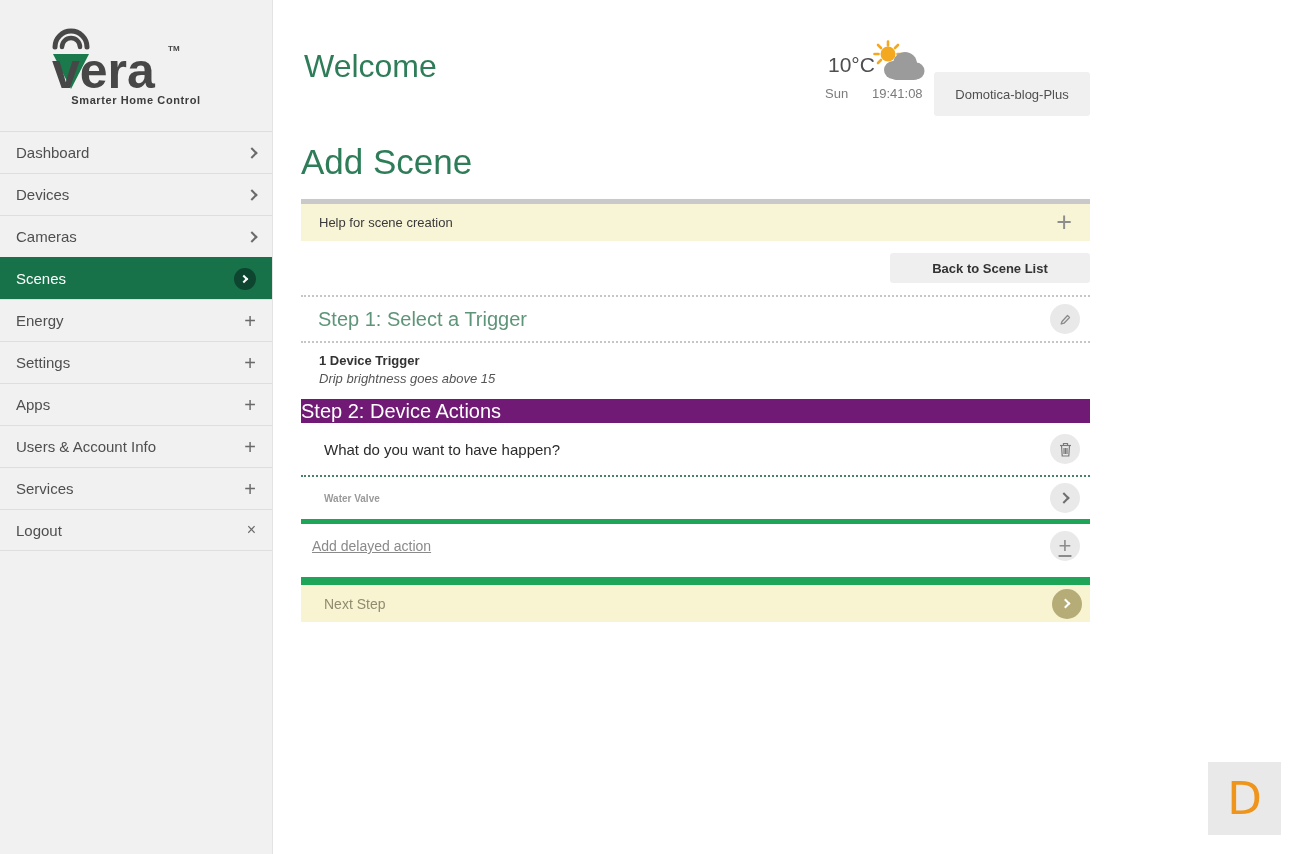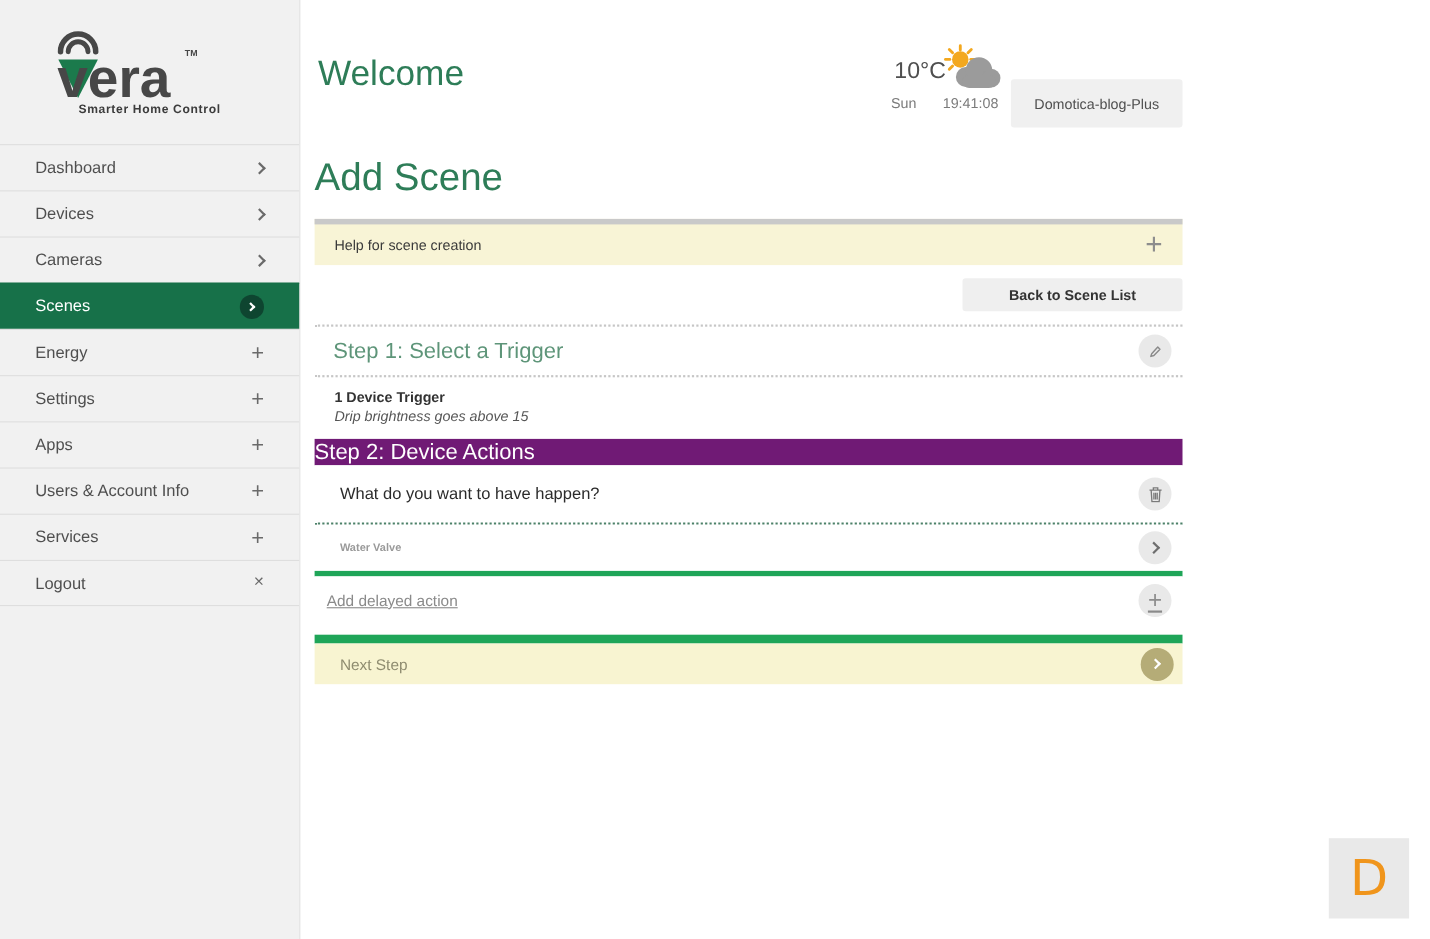--- a/index.html
+++ b/index.html
@@ -7,38 +7,38 @@
     font-family: "Liberation Sans", sans-serif; }
 
   
   .sidebar { position: absolute; left: 0; top: 0; width: 273px; height: 854px;
     background: #f1f1f1; border-right: 1px solid #e3e3e3; }
   .logo-block { height: 131px; display: flex; flex-direction: column;
     align-items: center; justify-content: center; cursor: pointer; }
   .logo-tagline { font-size: 11px; font-weight: 700; color: #3c3c3c;
     letter-spacing: 0.6px; margin-top: 1px; }
   .nav-item { height: 42px; border-top: 1px solid #dedede; display: flex;
-    align-items: center; justify-content: space-between; padding: 0 32px;
+    align-items: center; justify-content: space-between; padding: 0 16px;
     font-size: 15px; color: #4f4f4f; cursor: pointer; background: #f1f1f1; gap: 48px; }
   .nav-item:last-of-type { border-bottom: 1px solid #dedede; }
   .nav-item.active { background: #177149; color: #fff; border-top-color: #177149; }
   .chev { display: inline-block; width: 8px; height: 8px;
     border-right: 2px solid #6a6a6a; border-bottom: 2px solid #6a6a6a;
     transform: rotate(-45deg); }
   .chev.small { width: 6px; height: 6px; border-color: #fff; }
   .nav-glyph { font-size: 20px; color: #6a6a6a; font-weight: 400; line-height: 1; }
   .nav-glyph.x { font-size: 16px; }
   .chev-circle-dark { width: 22px; height: 22px; border-radius: 50%;
     background: #0e4530; display: flex; align-items: center; justify-content: center; }
   .chev-circle-dark .chev.small { margin-left: -2px; }
 
   
   .main { position: absolute; left: 274px; top: 0; width: 1026px; height: 854px;
     background: #fff; }
-  .content { position: relative; margin-left: 12px; width: 789px; }
+  .content { position: relative; margin-left: 27px; width: 789px; }
 
   .topbar { position: relative; height: 199px; }
   .welcome { position: absolute; left: 3px; top: 48px; font-size: 32px;
     font-weight: 400; color: #2e7d58; }
   .weather-temp { position: absolute; left: 527px; top: 53px; font-size: 21px;
     color: #4f4f4f; }
   .weather-icon { position: absolute; left: 571px; top: 40px; }
   .weather-day { position: absolute; left: 524px; top: 86px; font-size: 13px;
     color: #7b7b7b; }
   .weather-time { position: absolute; left: 571px; top: 86px; font-size: 13px;

